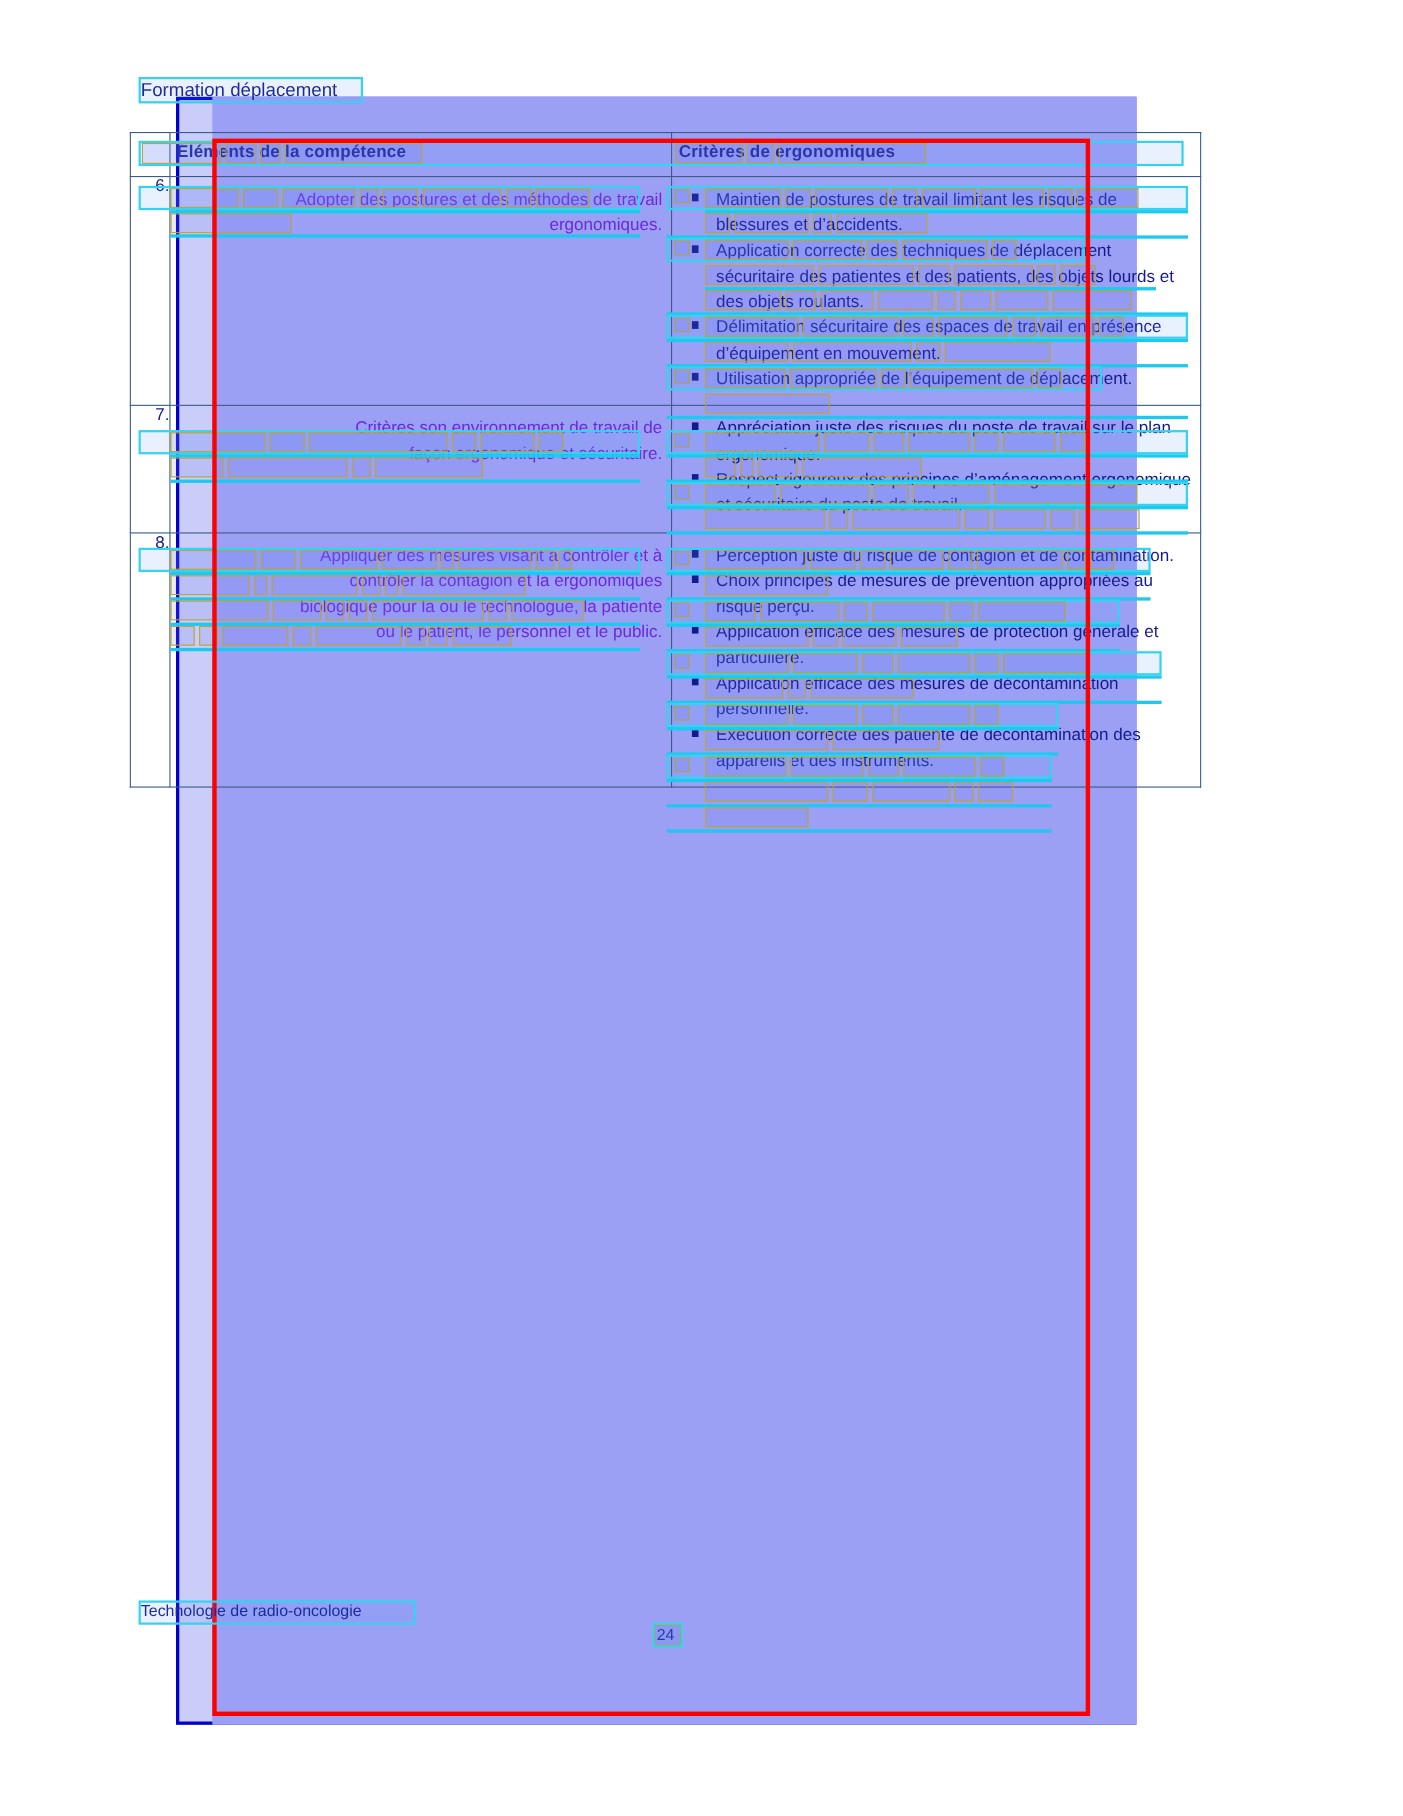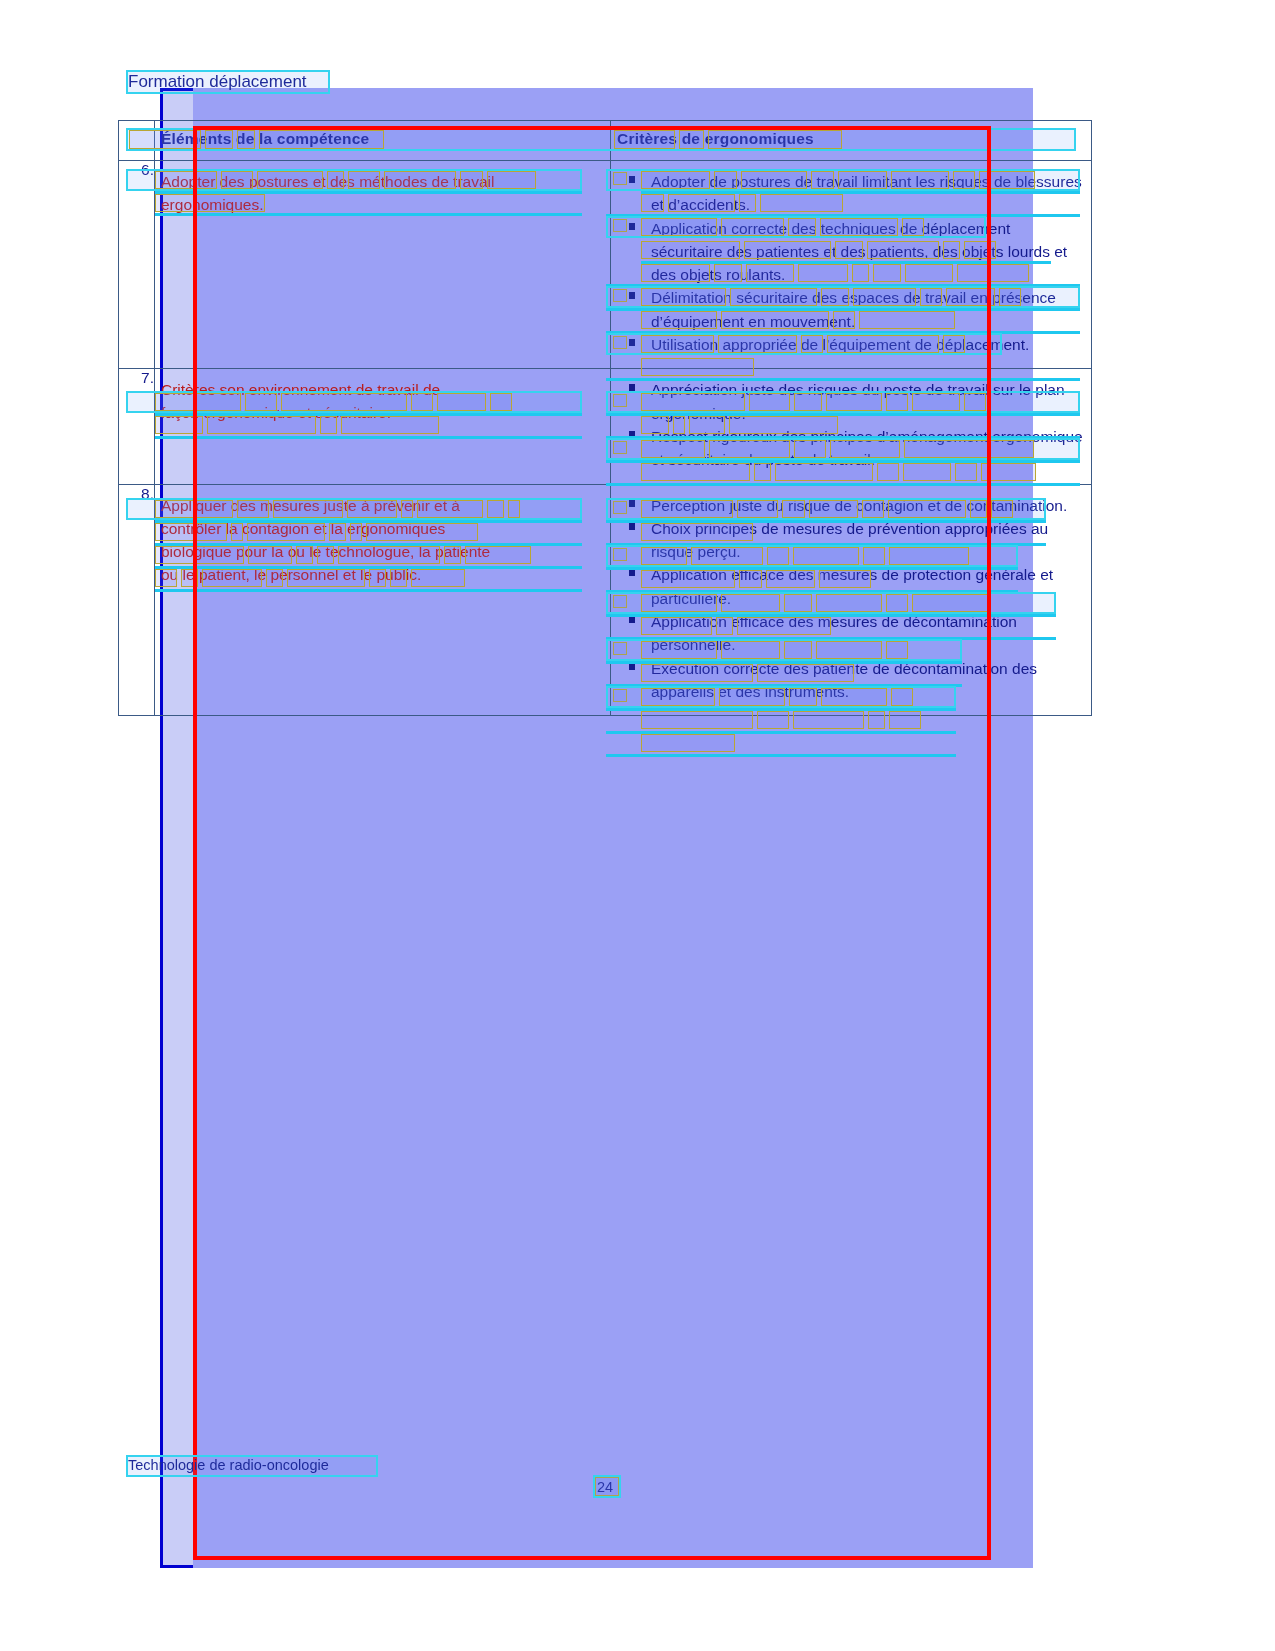--- a/index.html
+++ b/index.html
@@ -84,21 +84,22 @@
 
   .num {
     font-size: 15.5px;
     color: #141a8c;
     text-align: right;
     padding: 10px 4px 0 0;
   }
   .elem-text {
     font-size: 15.5px;
     line-height: 23px;
-    color: #b91c1c;
+    color: #6d28d9;
+    text-align: right;
   }
   ul.crit {
     margin: 0;
     padding: 0 0 0 34px;
     list-style: none;
   }
   ul.crit li {
     position: relative;
     font-size: 15.5px;
     line-height: 23.3px;
@@ -193,21 +194,21 @@
         <td class="num">6.</td>
         <td>
           <div class="cell-pad elem-text">
             <span>Adopter des postures et des méthodes de travail</span><br>
             <span>ergonomiques.</span>
           </div>
         </td>
         <td>
           <div class="cell-pad">
             <ul class="crit">
-              <li><span class="bullet"></span><span>Adopter de postures de travail limitant les risques de blessures et d’accidents.</span></li>
+              <li><span class="bullet"></span><span>Maintien de postures de travail limitant les risques de blessures et d’accidents.</span></li>
               <li><span class="bullet"></span><span>Application correcte des techniques de déplacement sécuritaire des patientes et des patients, des objets lourds et des objets roulants.</span></li>
               <li><span class="bullet"></span><span>Délimitation sécuritaire des espaces de travail en présence d’équipement en mouvement.</span></li>
               <li><span class="bullet"></span><span>Utilisation appropriée de l’équipement de déplacement.</span></li>
             </ul>
           </div>
         </td>
       </tr>
 
       <tr>
         <td class="num">7.</td>
@@ -224,21 +225,21 @@
               <li><span class="bullet"></span><span>Respect rigoureux des principes d’aménagement ergonomique et sécuritaire du poste de travail.</span></li>
             </ul>
           </div>
         </td>
       </tr>
 
       <tr>
         <td class="num">8.</td>
         <td>
           <div class="cell-pad elem-text">
-            <span>Appliquer des mesures juste à prévenir et à</span><br>
+            <span>Appliquer des mesures visant à contrôler et à</span><br>
             <span>contrôler la contagion et la ergonomiques</span><br>
             <span>biologique pour la ou le technologue, la patiente</span><br>
             <span>ou le patient, le personnel et le public.</span>
           </div>
         </td>
         <td>
           <div class="cell-pad">
             <ul class="crit">
               <li><span class="bullet"></span><span>Perception juste du risque de contagion et de contamination.</span></li>
               <li><span class="bullet"></span><span>Choix principes de mesures de prévention appropriées au risque perçu.</span></li>

